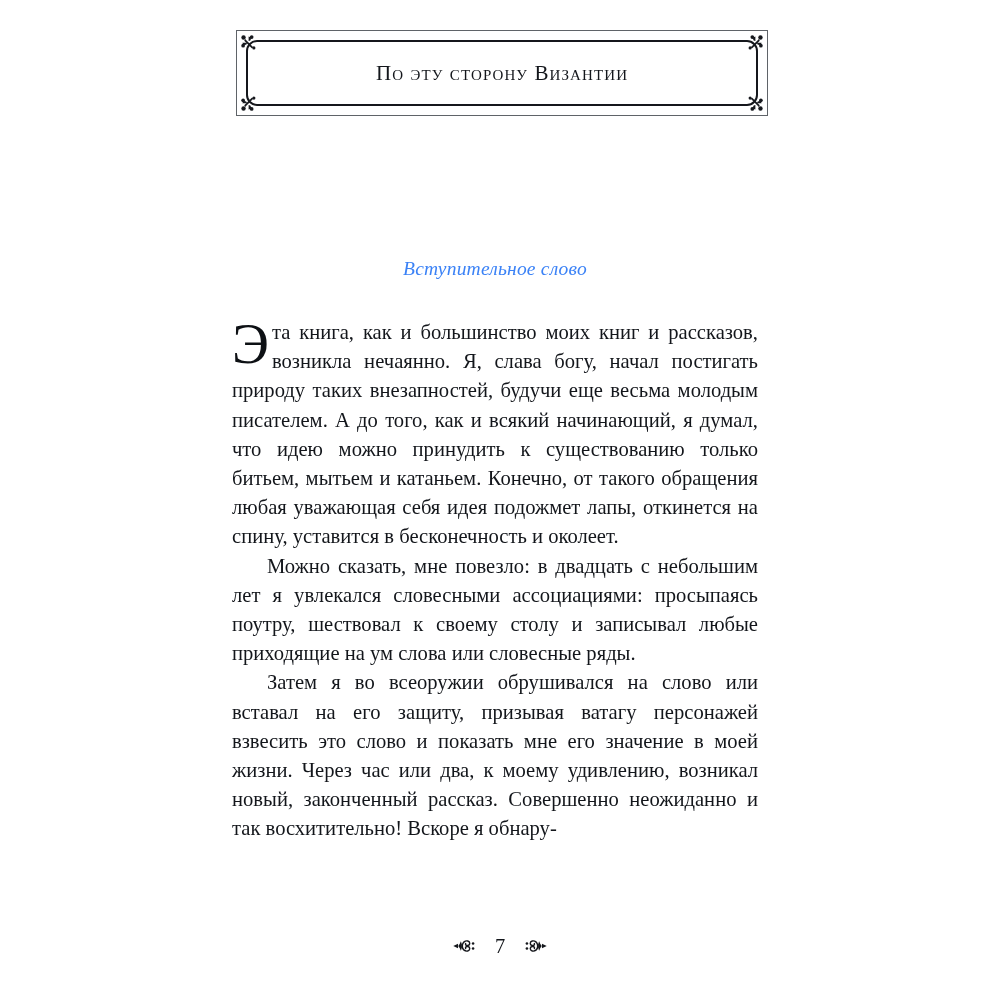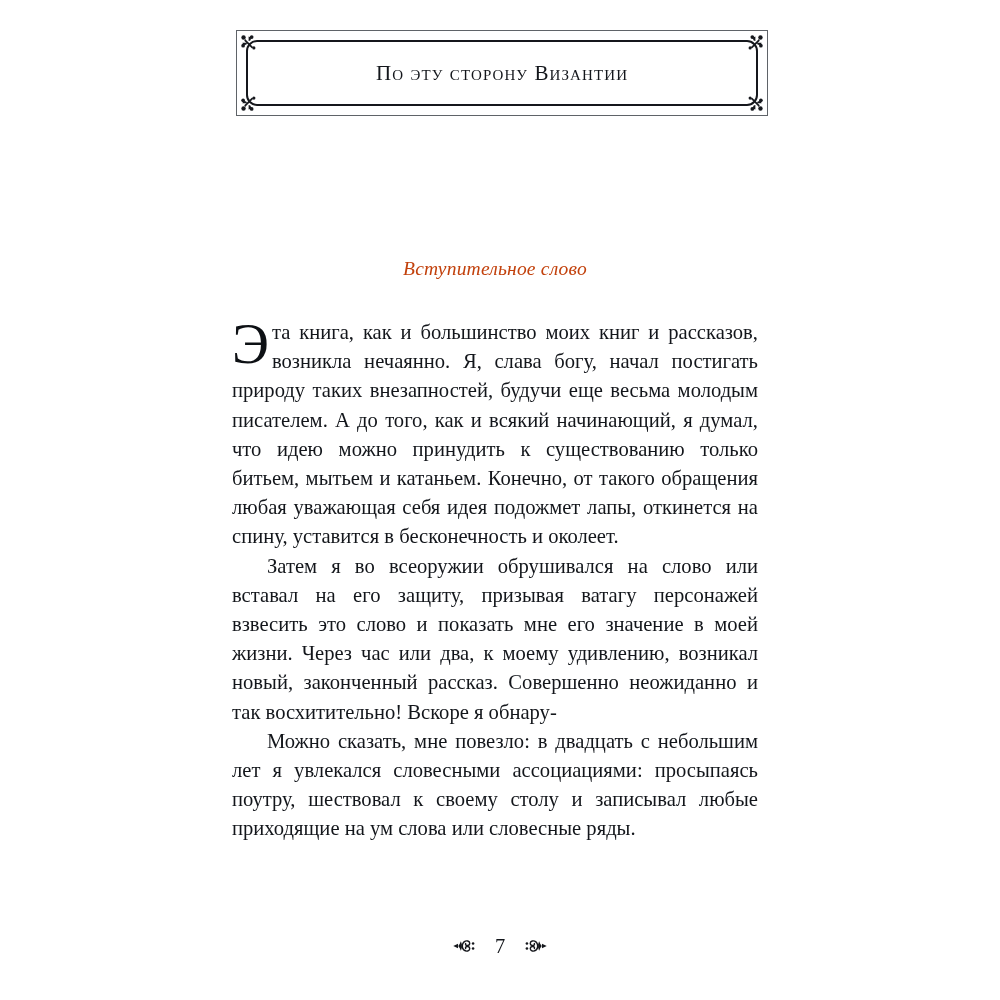--- a/index.html
+++ b/index.html
@@ -71,21 +71,21 @@
     left: 232px;
     top: 258px;
     width: 526px;
   }
   .section-label {
     font-style: italic;
     font-size: 19.5px;
     text-align: center;
     margin: 0 0 38px 0;
     letter-spacing: 0.2px;
-    color: #c2410c;
+    color: #3b82f6;
   }
   .para {
     margin: 0;
     font-size: 20.6px;
     line-height: 29.2px;
     text-align: justify;
     text-justify: inter-word;
     text-indent: 35px;
     hyphens: manual;
     color: #13161b;
@@ -182,23 +182,23 @@
 
   <div class="title-text">По эту сторону Византии</div>
 </div>
 
 <div class="text-column">
 
   <div class="section-label">Вступительное слово</div>
 
   <p class="para para-lead"><span class="dropcap">Э</span><span>та книга, как и большинство моих книг и рассказов, возникла нечаянно. Я, слава богу, начал постигать природу таких внезапностей, будучи еще весьма молодым писателем. А до того, как и всякий начинающий, я думал, что идею можно принудить к существованию только битьем, мытьем и катаньем. Конечно, от такого обращения любая уважающая себя идея подожмет лапы, откинется на спину, уставится в бесконечность и околеет.</span></p>
 
+  <p class="para">Можно сказать, мне повезло: в двадцать с небольшим лет я увлекался словесными ассоциациями: просыпаясь поутру, шествовал к своему столу и записывал любые приходящие на ум слова или словесные ряды.</p>
+
   <p class="para">Затем я во всеоружии обрушивался на слово или вставал на его защиту, призывая ватагу персонажей взвесить это слово и показать мне его значение в моей жизни. Через час или два, к моему удивлению, возникал новый, законченный рассказ. Совершенно неожиданно и так восхитительно! Вскоре я обнару-</p>
-
-  <p class="para">Можно сказать, мне повезло: в двадцать с небольшим лет я увлекался словесными ассоциациями: просыпаясь поутру, шествовал к своему столу и записывал любые приходящие на ум слова или словесные ряды.</p>
 
 </div>
 
 <div class="footer">
   <span class="fleuron fleuron-left">
     <svg viewBox="0 0 28 24" fill="currentColor" aria-hidden="true">
       <path d="M1.5 12 L7 9.4 L7 14.6 Z"></path>
       <circle cx="9.6" cy="12" r="2.1"></circle>
       <path d="M12 12 C12 7.6 15.4 5.4 18.4 6.2 C21.2 7 21.6 10.6 18.6 11.4 C16.6 11.9 15.4 10.6 15.9 9.2" fill="none" stroke="currentColor" stroke-width="1.7" stroke-linecap="round"></path>
       <path d="M12 12 C12 16.4 15.4 18.6 18.4 17.8 C21.2 17 21.6 13.4 18.6 12.6 C16.6 12.1 15.4 13.4 15.9 14.8" fill="none" stroke="currentColor" stroke-width="1.7" stroke-linecap="round"></path>

